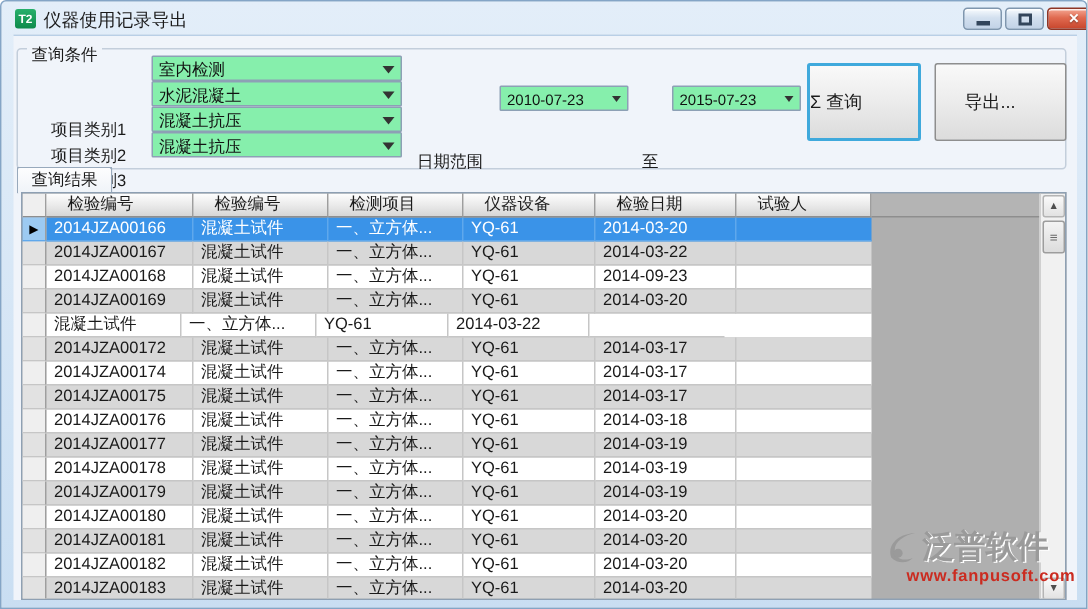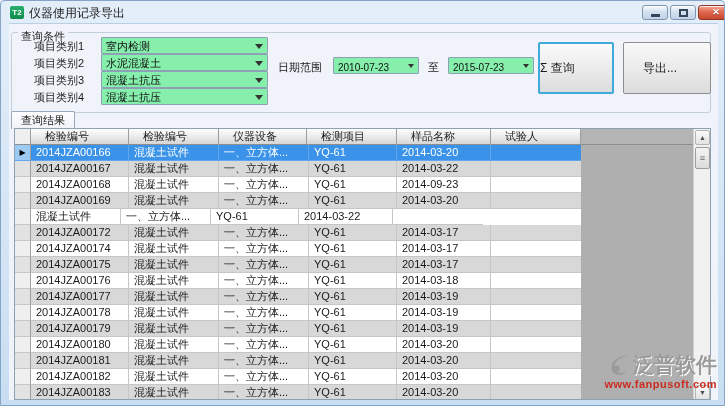--- a/index.html
+++ b/index.html
@@ -44,21 +44,21 @@
     background:#F0F4FA; border-top:1px solid #B9CFE6;
   }
   
 
   .groupbox {
     position:absolute; left:2px; top:8px; width:700px; height:81px;
     border:1px solid #C3CEDB; border-radius:3px;
   }
   .group-title { position:absolute; left:6px; top:-4px; padding:0 3px; background:#F0F4FA; font-size:11px; color:#1A1A1A; }
 
-  .field-label { position:absolute; font-size:11px; color:#1A1A1A; }
+  .field-label { position:absolute; font-size:11px; color:#1A1A1A;margin-top:40px; }
   .combo {
     position:absolute; height:17px; background:#86efac;
     border:1px solid #8DA0B5; border-radius:1px;
     font-size:11px; color:#111; padding:1px 16px 0 4px; white-space:nowrap; overflow:hidden;
   }
   .combo .arr {
     position:absolute; right:4px; top:6px; width:0; height:0;
     border-left:4px solid transparent; border-right:4px solid transparent; border-top:5px solid #333;
   }
   .combo.small { font-size:10px; padding-top:4px; }
@@ -124,21 +124,21 @@
   }
   .sb-up { top:1px; } .sb-down { bottom:1px; }
   .sb-thumb {
     position:absolute; left:1px; top:18px; width:15px; height:22px;
     background:linear-gradient(#F4F4F4,#DCDCDC); border:1px solid #9D9D9D; border-radius:2px;
     font-size:9px; color:#6B6B6B; text-align:center; line-height:20px;
   }
 
   
   .watermark { position:absolute; left:580px; top:329px; width:128px; text-align:right; z-index:5; }
-  .wm-brand { display:flex; align-items:center; justify-content:flex-end; gap:2px;
+  .wm-brand { display:flex; align-items:center; justify-content:flex-start; gap:2px;
               font-size:21px; font-weight:bold; color:#9A9A9A; line-height:22px;
               text-shadow:1px 1px 0 #fff; }
   .wm-url { font-size:11px; font-weight:bold; color:#CB2B20; letter-spacing:.5px; margin-top:1px; }
 </style>
 </head>
 <body>
 
 <div class="window">
 
   <div class="titlebar">
@@ -176,23 +176,23 @@
     <div class="push-btn" style="left:614px; width:88px;padding-left:19px;"><span>导出...</span></div>
 
     <div class="tab">查询结果</div>
 
     <div class="grid">
       <div class="grid-inner">
         <div class="grid-hdr">
           <div class="hcell corner rowhdr" style="height:16px;"></div>
           <div class="hcell c0">检验编号</div>
           <div class="hcell c1">检验编号</div>
+          <div class="hcell c2">检测项目</div>
           <div class="hcell c3">仪器设备</div>
-          <div class="hcell c2">检测项目</div>
-          <div class="hcell c4">样品名称</div>
+          <div class="hcell c4">检验日期</div>
           <div class="hcell c5" style="border-right:1px solid #9E9E9E;">试验人</div>
           <div class="hcell hfill"></div>
         </div>
         <div>
             <div class="grid-row selected">
               <div class="cell rowhdr">▶</div>
               <div class="cell c0">2014JZA00166</div>
               <div class="cell c1">混凝土试件</div>
               <div class="cell c2">一、立方体...</div>
               <div class="cell c3">YQ-61</div>

